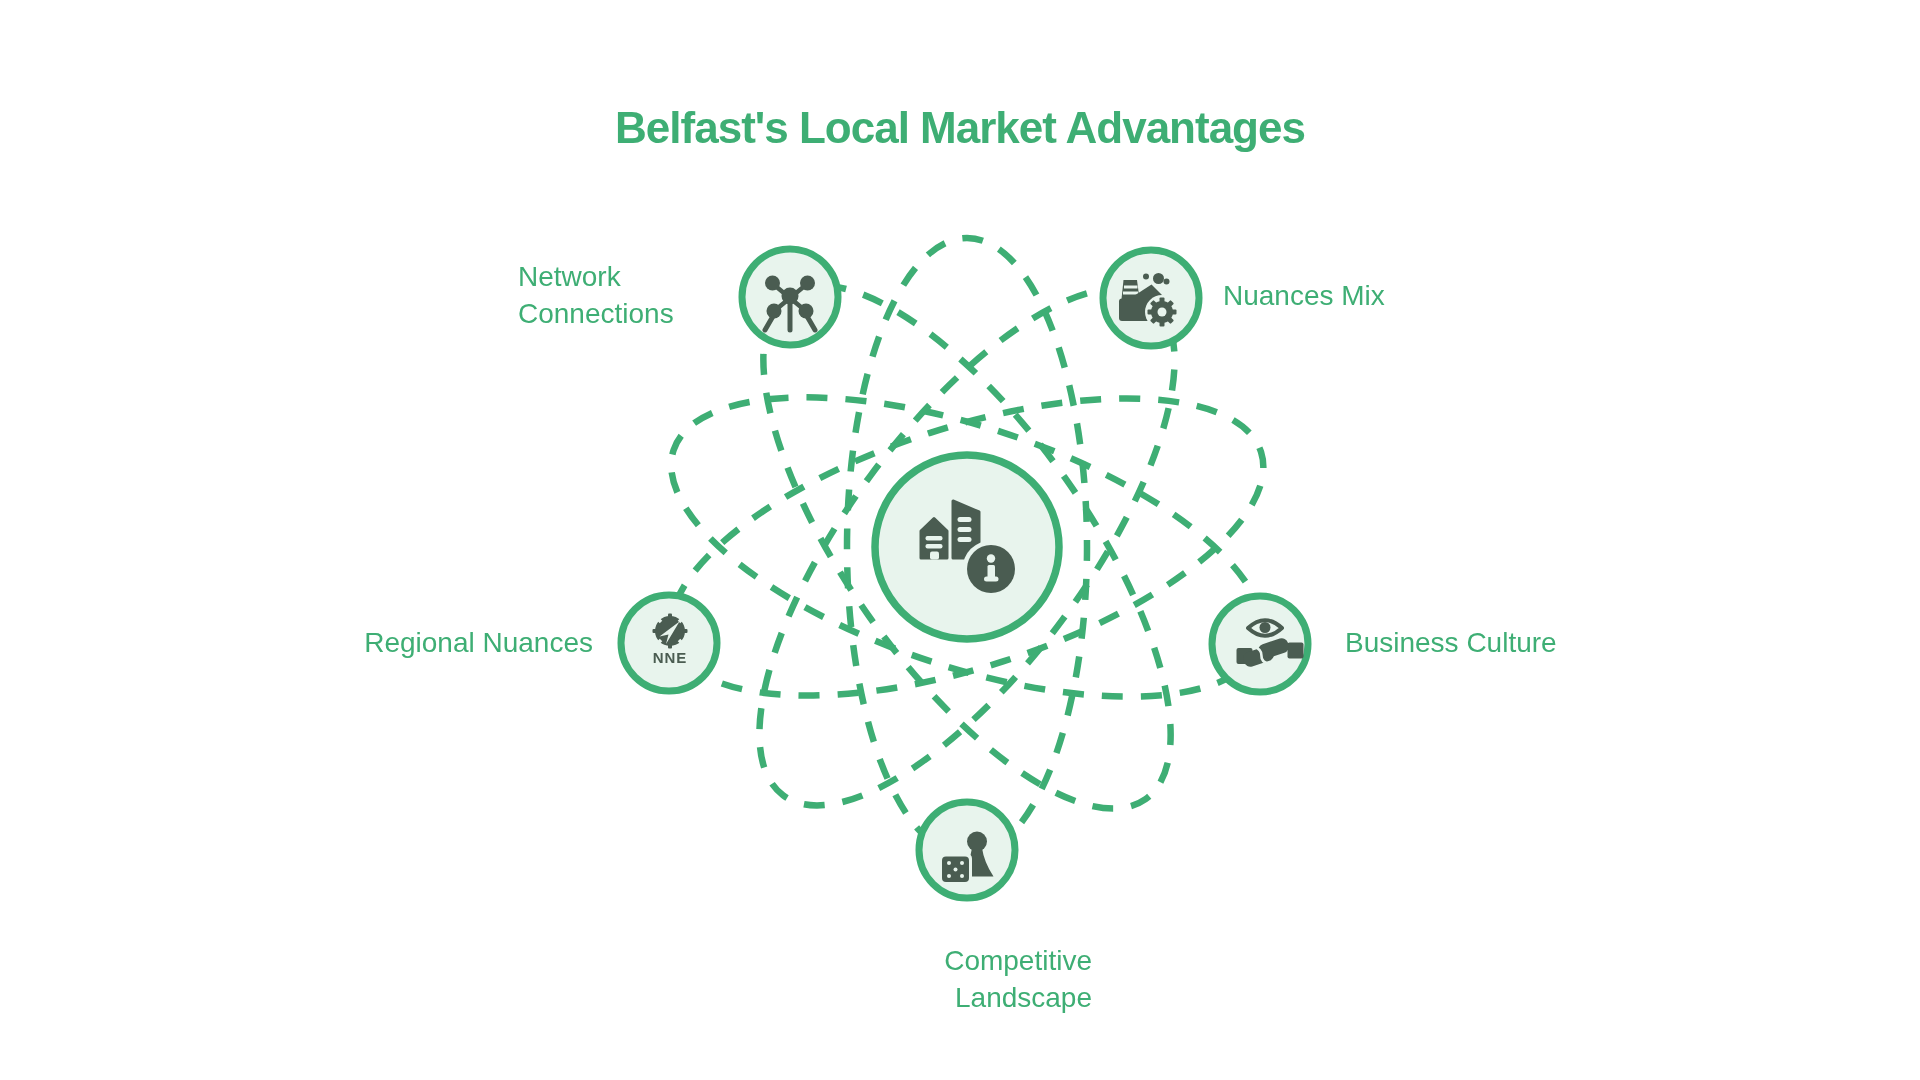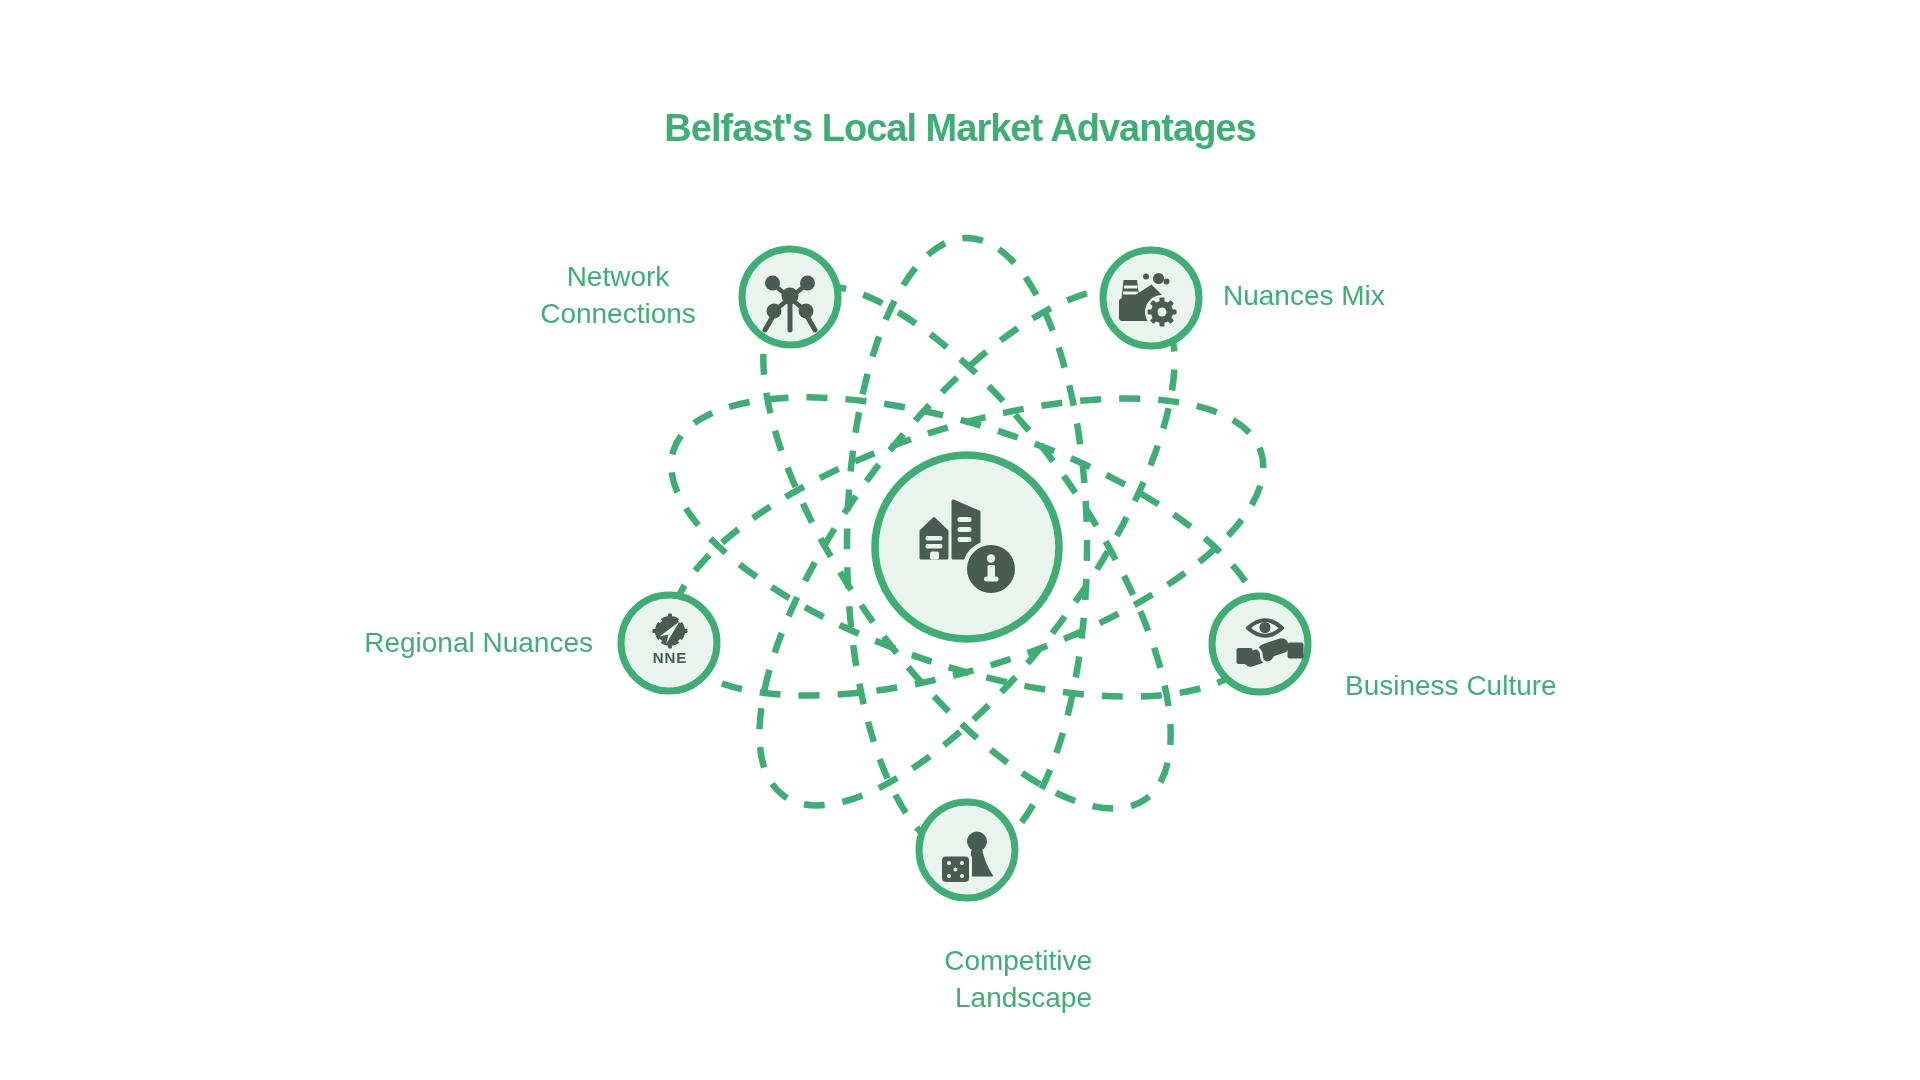--- a/index.html
+++ b/index.html
@@ -5,35 +5,35 @@
   html, body { margin: 0; padding: 0; }
   body {
     width: 1920px; height: 1080px;
     background: var(--background, #fff);
     font-family: "Liberation Sans", "DejaVu Sans", sans-serif;
     overflow: hidden; position: relative;
   }
   .stage { position: absolute; inset: 0; width: 1920px; height: 1080px; }
   .title {
     position: absolute; top: 104px; left: 0; width: 100%;
-    text-align: center; font-size: 38px; line-height: 48px;
+    text-align: center; font-size: 44px; line-height: 48px;
     font-weight: bold; letter-spacing: -1px;
     color: var(--accent);
   }
   .label {
     position: absolute; font-size: 28px; line-height: 37px;
     color: var(--accent);
   }
-  .label.right-align { text-align: center; }
+  .label.right-align { text-align: left; }
   .label.center-align { text-align: right; }
   .label.nowrap { white-space: nowrap; }
   #label-network     { right: 1202px; top: 258px; width: 200px; }
   #label-industry    { left: 1223px;  top: 277px; }
   #label-regional    { right: 1327px; top: 624px; }
-  #label-business    { left: 1345px;  top: 624px; margin-top: 43px; }
+  #label-business    { left: 1345px;  top: 624px; }
   #label-competitive { left: 842px;   top: 942px; width: 250px; }
 
   svg.diagram { position: absolute; inset: 0; }
   .orbit { fill: none; stroke: var(--accent); stroke-width: 6.5; stroke-dasharray: 21 18; }
   .ring  { fill: var(--fill-light); stroke: var(--accent); stroke-width: 7; }
   .ring.center { stroke-width: 7.5; }
   .ic { fill: var(--icon-dark); }
   .lt { fill: var(--fill-light); }
   .ic-ln { stroke: var(--icon-dark); fill: none; }
   .lt-ln { stroke: var(--fill-light); fill: none; }

